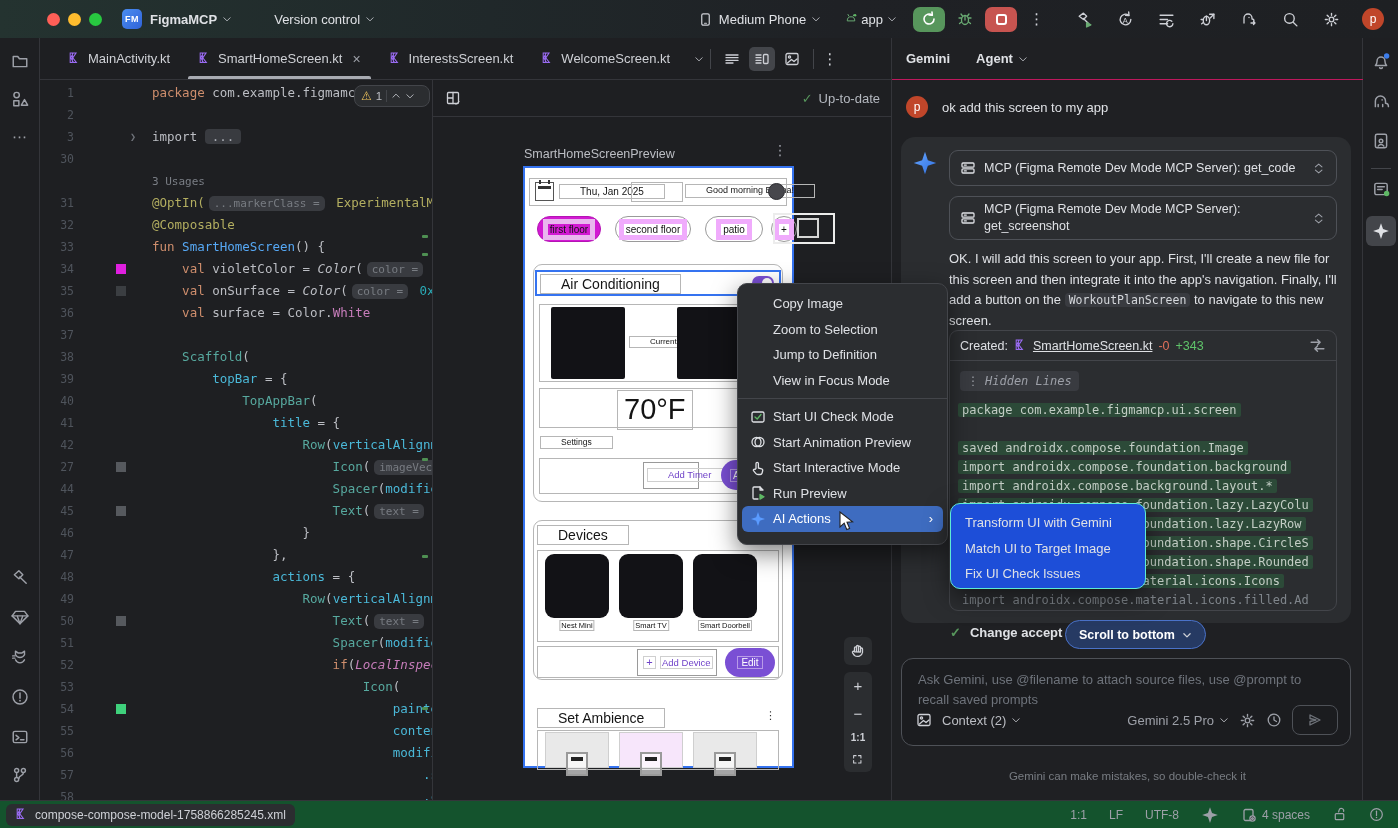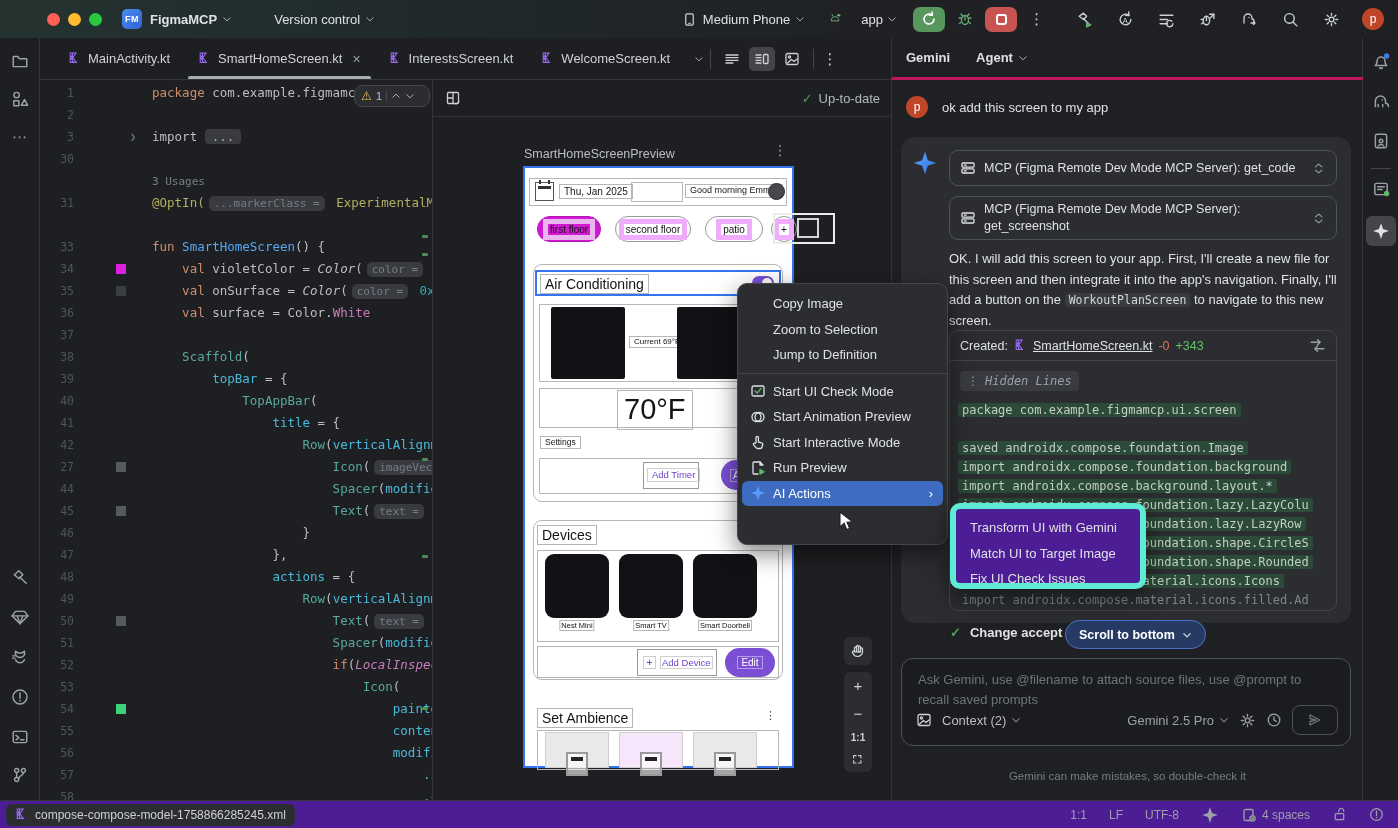--- a/index.html
+++ b/index.html
@@ -60,21 +60,21 @@
   #ptoolbar{position:absolute;left:0;top:0;width:459px;height:37px;border-bottom:1px solid #34353a;
     display:flex;align-items:center;padding:0 12px}
   .upd{margin-left:auto;font-size:13px;color:#b4b8bf;display:flex;align-items:center;gap:6px}
   #pname{position:absolute;left:91px;top:67px;font-size:12.5px;color:#bcbec4}
   #pkebab{position:absolute;left:340px;top:62px;color:#9da0a8;font-size:14px}
 
   
   #phone{position:absolute;left:90px;top:86px;width:271px;height:602px;background:#fff;
     border:2px solid #3573f0;color:#111;font-family:"Liberation Sans",sans-serif}
   .wf{position:absolute;border:1px solid #b6b6b6;background:transparent}
-  .wt{position:absolute;border:1px solid #b6b6b6;color:#141414;white-space:nowrap;padding:0 4px;line-height:1.3}
+  .wt{position:absolute;border:1px solid #b6b6b6;color:#141414;white-space:nowrap;padding:0 20px;line-height:1.3}
   .blackbox{position:absolute;background:#121216;border-radius:9px}
   .purple{background:#7a4fd4;color:#fff}
   .chiprow-item{position:absolute;top:48px;height:26px;border:1px solid #9a9a9a;border-radius:13px;
     display:flex;align-items:center;justify-content:center}
   .chiprow-item .lbl{font-size:10px;border:5px solid #f0abfc;padding:0 2px;color:#141414}
   .devlabel{position:absolute;font-size:7.5px;border:1px solid #b6b6b6;padding:0 1px;background:#fff;white-space:nowrap}
 
   
   .zctl{position:absolute;background:#2b2d30;border-radius:6px;color:#ced0d6}
   #handbtn{left:411px;top:557px;width:28px;height:28px;display:flex;align-items:center;justify-content:center}
@@ -83,28 +83,28 @@
 
   
   #ctxmenu{left:737px;top:283px;width:211px;height:262px;background:#2b2d30;border:1px solid #43454a;
     border-radius:10px;box-shadow:0 8px 24px rgba(0,0,0,.5);z-index:10;padding-top:7px}
   .mi{position:relative;height:25.5px;display:flex;align-items:center;font-size:13px;color:#dfe1e5;margin:0 4px;border-radius:6px}
   .mi .mico{width:16px;height:16px;margin-left:8px;margin-right:7px;display:flex;align-items:center;justify-content:center}
   .mi .noico{margin-left:31px}
   .mi.sel{background:#3e6cc0;color:#fff}
   .mi .sub{margin-left:auto;margin-right:10px;font-size:13px;color:#fff}
   .msep{height:1px;background:#43454a;margin:5px 0}
-  #submenu{left:950px;top:503px;width:196px;height:86px;background:#4c1d95;border:6px solid #5eead4;
+  #submenu{left:950px;top:503px;width:196px;height:86px;background:#1d4ed8;border:1px solid #5eead4;
     border-radius:10px;box-shadow:0 8px 24px rgba(0,0,0,.5);z-index:11;padding-top:6px}
   #submenu .mi{padding-left:10px}
   #cursor{left:839px;top:511px;z-index:12}
 
   
   #gemini{left:891px;top:38px;width:471px;height:762px;background:#1f2023;border-left:1px solid #34353a}
-  #ghead{position:absolute;left:0;top:0;width:471px;height:42px;border-bottom:3px solid #be185d;
+  #ghead{position:absolute;left:0;top:0;width:471px;height:42px;border-bottom:1px solid #be185d;
     display:flex;align-items:center;padding:0 14px;gap:26px}
   .gtab{font-size:13px;font-weight:bold;color:#dfe1e5;display:flex;align-items:center;gap:5px}
   #gusermsg{position:absolute;left:14px;top:58px;display:flex;align-items:center;gap:14px;font-size:13px;color:#dfe1e5}
   #gcard{position:absolute;left:9px;top:99px;width:450px;height:486px;background:#2b2d30;border-radius:14px}
   .toolchip{position:absolute;left:48px;width:388px;border:1px solid #4e5157;border-radius:9px;
     display:flex;align-items:center;font-size:12.5px;color:#dfe1e5;padding:0 10px;gap:8px}
   .toolchip .sort{margin-left:auto;color:#9da0a8}
   #gpara{position:absolute;left:48px;top:112px;width:392px;font-size:13px;line-height:1.58;color:#dfe1e5}
   .codeinline{font-family:"DejaVu Sans Mono",monospace;font-size:11.5px;background:#393b40;border-radius:4px;padding:0 4px;color:#d5d8dc}
   #created{position:absolute;left:48px;top:193px;width:388px;height:281px;border:1px solid #43454a;border-radius:9px;overflow:hidden}
@@ -123,21 +123,21 @@
     font-weight:bold;color:#dfe1e5;white-space:nowrap;width:120px;overflow:hidden}
   #scrollpill{position:absolute;left:173px;top:582px;height:29px;background:#263a63;border:1px solid #4a72c9;
     border-radius:15px;display:flex;align-items:center;padding:0 13px;gap:7px;font-size:12.5px;font-weight:bold;color:#fff;z-index:5}
   #ginput{position:absolute;left:9px;top:620px;width:450px;height:88px;border:1px solid #4e5157;border-radius:12px;background:#1b1c1f}
   #gplaceholder{position:absolute;left:16px;top:11px;width:400px;font-size:13px;line-height:1.55;color:#6e737b}
   #ginputrow{position:absolute;left:0;bottom:9px;width:450px;height:32px;display:flex;align-items:center;padding:0 14px;gap:10px}
   #sendbtn{width:46px;height:30px;border:1px solid #4e5157;border-radius:8px;display:flex;align-items:center;justify-content:center;color:#6f737a}
   #gfooter{position:absolute;left:0;top:732px;width:471px;text-align:center;font-size:11.5px;color:#787c82}
 
   
-  #statusbar{left:0;top:800px;width:1398px;height:28px;background:#4c1d95;border-top:1px solid #34353a;
+  #statusbar{left:0;top:800px;width:1398px;height:28px;background:#14532d;border-top:1px solid #34353a;
     display:flex;align-items:center;font-size:12px;color:#b4b8bf}
   #sb-file{display:flex;align-items:center;gap:7px;background:#2b2d30;border-radius:6px;height:22px;padding:0 9px;margin-left:6px}
   #sb-right{margin-left:auto;display:flex;align-items:center;gap:22px;margin-right:14px;color:#9da0a8}
   .sbitem{display:flex;align-items:center;gap:5px}
   svg{display:block}
 </style>
 </head>
 <body>
 
 <div id="app">
@@ -176,21 +176,21 @@
           </svg>
         </span>
 
       <span class="tb-ico" style="margin-left:22px">
           <svg width="16" height="12" viewBox="0 0 16 16" fill="none" stroke="currentColor" stroke-width="1.3" stroke-linecap="round" stroke-linejoin="round">
             <path d="M3 10 a5 5 0 0 1 10 0 z" stroke="#6aab73"></path>
             <path d="M5 4 L4 2 M11 4 L12 2" stroke="#6aab73"></path>
             <circle cx="13.5" cy="3" r="1.6" fill="#5fb865" stroke="none"></circle>
           </svg>
         </span>
-      <div class="tbtext" style="margin-left:18px">app</div>
+      <div class="tbtext" style="margin-left:2px">app</div>
       <span class="tb-ico" style="margin-left:4px">
           <svg width="10" height="10" viewBox="0 0 16 16" fill="none" stroke="currentColor" stroke-width="1.3" stroke-linecap="round" stroke-linejoin="round">
             <path d="M3 6 L8 11 L13 6"></path>
           </svg>
         </span>
 
       <div class="runbtn" style="margin-left:16px;background:#57965c;color:#fff">
           <svg width="16" height="16" viewBox="0 0 16 16" fill="none" stroke="currentColor" stroke-width="1.3" stroke-linecap="round" stroke-linejoin="round">
             <path d="M13 8 a5 5 0 1 1 -2-4" stroke="#fff" stroke-width="1.6"></path>
             <path d="M11 1 L11.3 4.3 L8 4" stroke="#fff" stroke-width="1.6"></path>
@@ -415,20 +415,21 @@
     <span class="tb-ico" style="font-size:15px;margin-left:2px">⋮</span>
   </div>
 
   <div class="abs" id="editor">
       <div class="eline" style="top: 2px;"><span class="gut">1</span><span class="codeseg"><span class="kw">package</span><span class="pl"> com.example.figmamcp.u</span></span></div>
       <div class="eline" style="top: 24px;"><span class="gut">2</span><span class="codeseg"></span></div>
       <div class="eline" style="top: 46px;"><span class="gut">3</span><span class="foldarr">❯</span><span class="codeseg"><span class="pl">import </span><span class="fchip">...</span></span></div>
       <div class="eline" style="top: 68px;"><span class="gut">30</span><span class="codeseg"></span></div>
       <div class="eline" style="top: 90px;"><span class="gut"></span><span class="codeseg"><span class="usg">3 Usages</span></span></div>
       <div class="eline" style="top: 112px;"><span class="gut">31</span><span class="codeseg"><span class="an">@OptIn(</span><span class="chip">...markerClass =</span><span class="an"> ExperimentalMateria</span></span></div>
+      <div class="eline" style="top: 134px;"><span class="gut">32</span><span class="codeseg"><span class="an">@Composable</span></span></div>
       <div class="eline" style="top: 156px;"><span class="gut">33</span><span class="codeseg"><span class="kw">fun </span><span class="fd">SmartHomeScreen</span><span class="pl">() {</span></span></div>
       <div class="eline" style="top: 178px;"><span class="gut">34</span><span class="swatch" style="background:#df1fdf"></span><span class="codeseg"><span class="kw">    val </span><span class="pl">violetColor = </span><span class="cl">Color</span><span class="pl">(</span><span class="chip">color =</span><span class="nu"> 0xFEB</span></span></div>
       <div class="eline" style="top: 200px;"><span class="gut">35</span><span class="swatch" style="background:#3b3e42"></span><span class="codeseg"><span class="kw">    val </span><span class="pl">onSurface = </span><span class="cl">Color</span><span class="pl">(</span><span class="chip">color =</span><span class="nu"> 0xFF2E2</span></span></div>
       <div class="eline" style="top: 222px;"><span class="gut">36</span><span class="codeseg"><span class="kw">    val </span><span class="pl">surface = Color.</span><span class="pp">White</span></span></div>
       <div class="eline" style="top: 244px;"><span class="gut">37</span><span class="codeseg"></span></div>
       <div class="eline" style="top: 266px;"><span class="gut">38</span><span class="codeseg"><span class="fn">    Scaffold</span><span class="pl">(</span></span></div>
       <div class="eline" style="top: 288px;"><span class="gut">39</span><span class="codeseg"><span class="na">        topBar</span><span class="pl"> = {</span></span></div>
       <div class="eline" style="top: 310px;"><span class="gut">40</span><span class="codeseg"><span class="fn">            TopAppBar</span><span class="pl">(</span></span></div>
       <div class="eline" style="top: 332px;"><span class="gut">41</span><span class="codeseg"><span class="na">                title</span><span class="pl"> = {</span></span></div>
       <div class="eline" style="top: 354px;"><span class="gut">42</span><span class="codeseg"><span class="fn">                    Row</span><span class="pl">(</span><span class="na">verticalAlignmen</span></span></div>
@@ -762,20 +763,23 @@
   <div class="abs" id="ctxmenu">
       <div class="mi">
         <span class="noico">Copy Image</span>
       </div>
       <div class="mi">
         <span class="noico">Zoom to Selection</span>
       </div>
       <div class="mi">
         <span class="noico">Jump to Definition</span>
       </div>
+      <div class="mi">
+        <span class="noico">View in Focus Mode</span>
+      </div>
       <div class="msep"></div>
       <div class="mi">
         <span class="mico">
           <svg width="16" height="16" viewBox="0 0 16 16" fill="none" stroke="currentColor" stroke-width="1.3" stroke-linecap="round" stroke-linejoin="round">
             <rect x="2" y="3" width="12" height="10" rx="1.5"></rect>
             <path d="M5 8 L7.2 10 L11 5.5" stroke="#5fb865"></path>
           </svg>
         </span>
         <span>Start UI Check Mode</span>
       </div>

